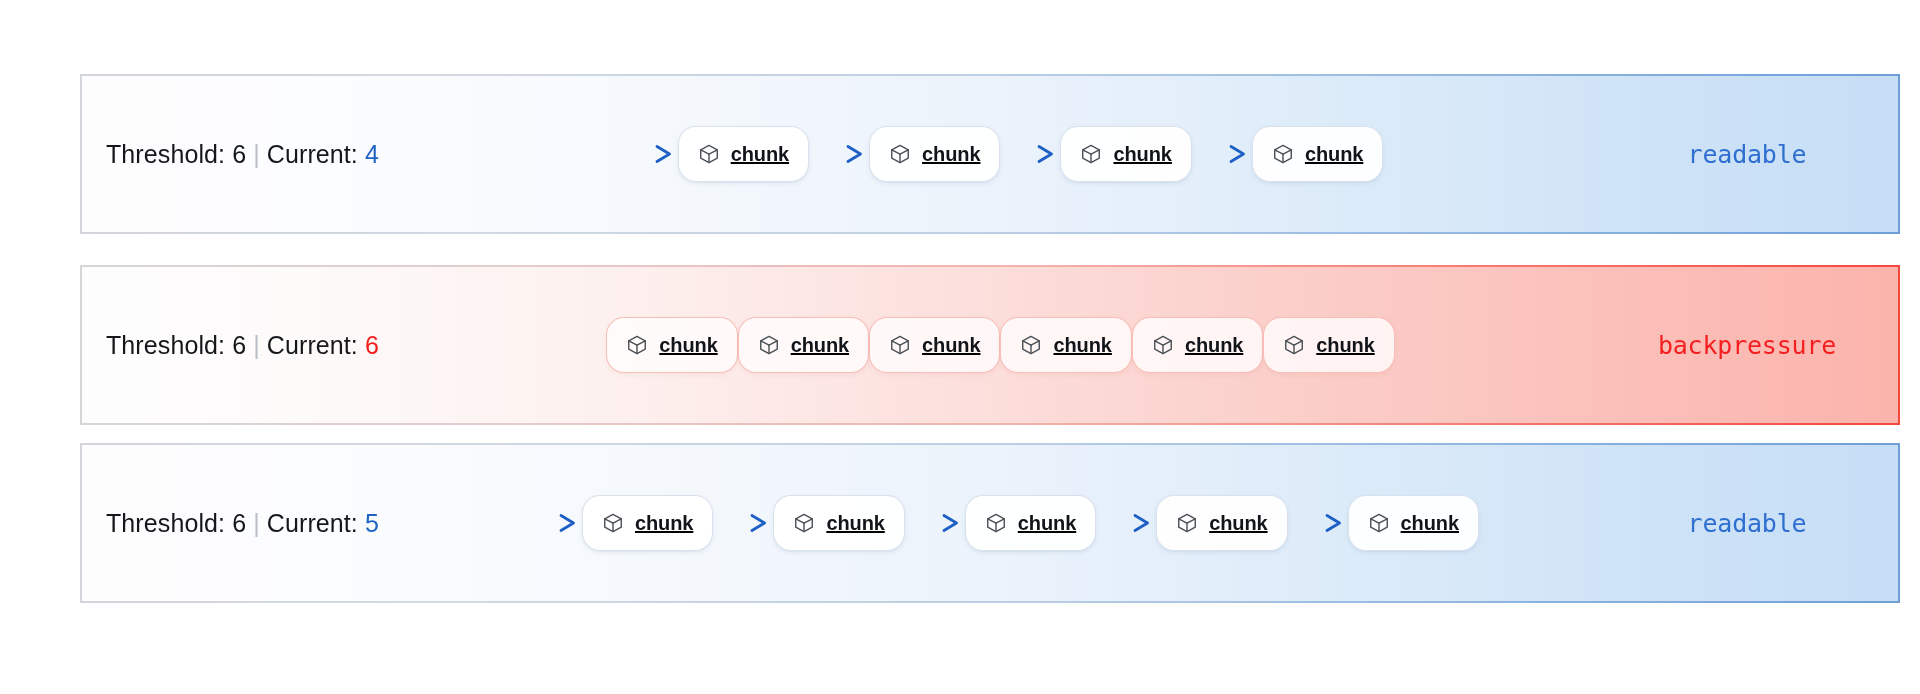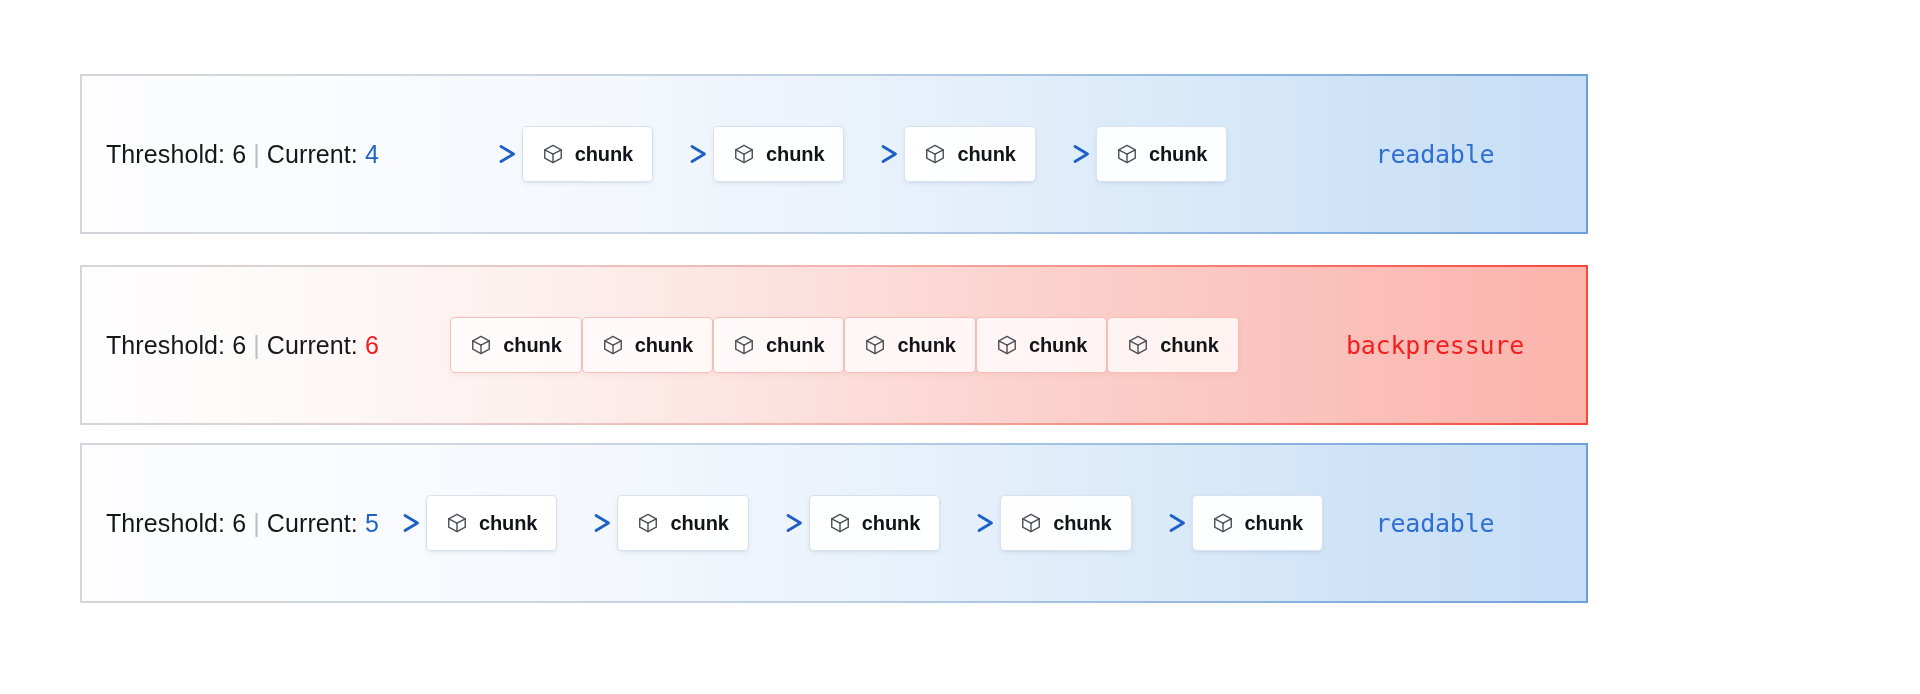--- a/index.html
+++ b/index.html
@@ -19,21 +19,21 @@
     position: relative;
     width: 1920px;
     height: 694px;
     background: #ffffff;
   }
 
   
   .row {
     position: absolute;
     left: 80px;
-    width: 1508px;
+    width: 1820px;
     height: 160px;
     box-sizing: border-box;
     border-radius: 4px;
     display: flex;
     align-items: center;
     padding: 0 26px 0 24px;
   }
 
   .row.blue {
     background: linear-gradient(90deg,
@@ -114,23 +114,24 @@
   }
   .arrow svg { display: block; }
 
   
   .chunk {
     display: flex;
     align-items: center;
     gap: 11px;
     height: 56px;
     padding: 0 19px;
-    border-radius: 5px;
+    border-radius: 18px;
     box-sizing: border-box;
     white-space: nowrap;
+    text-decoration: underline;
   }
   .chunk.c-blue {
     background: rgba(255,255,255,0.94);
     border: 1px solid rgba(210,220,233,0.85);
     box-shadow: 0 2px 5px rgba(35,70,120,0.07), 0 1px 1px rgba(35,70,120,0.04);
   }
   .chunk.c-red {
     background: rgba(255,252,252,0.82);
     border: 1px solid rgba(248,186,180,0.95);
     box-shadow: 0 2px 5px rgba(170,50,40,0.06);

